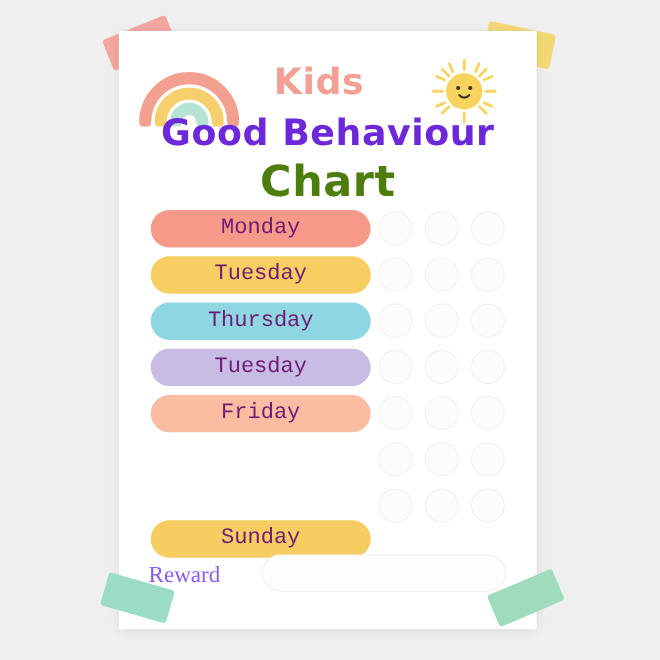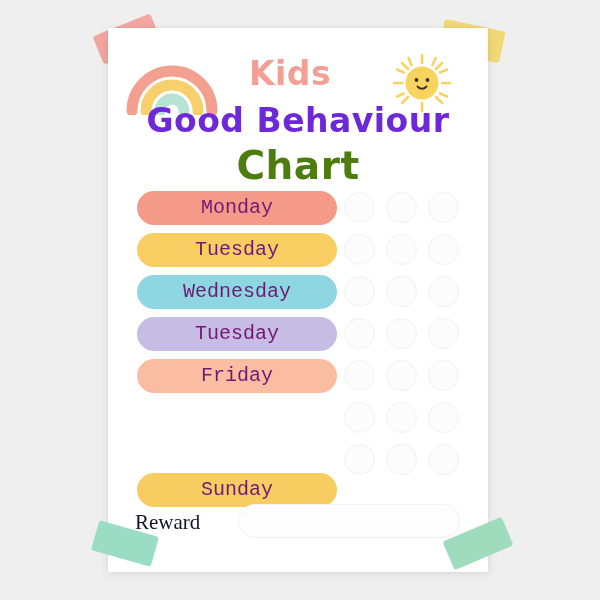--- a/index.html
+++ b/index.html
@@ -154,21 +154,21 @@
     top: 476px;
     width: 380px;
     height: 40px;
   }
   #reward-label {
     position: absolute;
     left: 27px;
     top: 6px;
     font-family: "Liberation Serif", "DejaVu Serif", serif;
     font-size: 21px;
-    color: #0f172a;
+    color: #8b5cf6;
   }
   #reward-field {
     position: absolute;
     left: 130px;
     top: 0px;
     width: 222px;
     height: 34px;
     border-radius: 17px;
     border: 1.6px solid #f1f1f1;
     background: #fdfdfd;
@@ -236,21 +236,21 @@
         </div>
         <div class="day-row">
           <div class="day-pill" style="background: rgb(248, 206, 99);">Tuesday</div>
           <div class="circles">
             <div class="stamp-circle c0"></div>
             <div class="stamp-circle c1"></div>
             <div class="stamp-circle c2"></div>
           </div>
         </div>
         <div class="day-row">
-          <div class="day-pill" style="background: rgb(142, 214, 226);">Wednesday</div>
+          <div class="day-pill" style="background: rgb(142, 214, 226);">Thursday</div>
           <div class="circles">
             <div class="stamp-circle c0"></div>
             <div class="stamp-circle c1"></div>
             <div class="stamp-circle c2"></div>
           </div>
         </div>
         <div class="day-row">
           <div class="day-pill" style="background: rgb(198, 188, 228);">Tuesday</div>
           <div class="circles">
             <div class="stamp-circle c0"></div>

